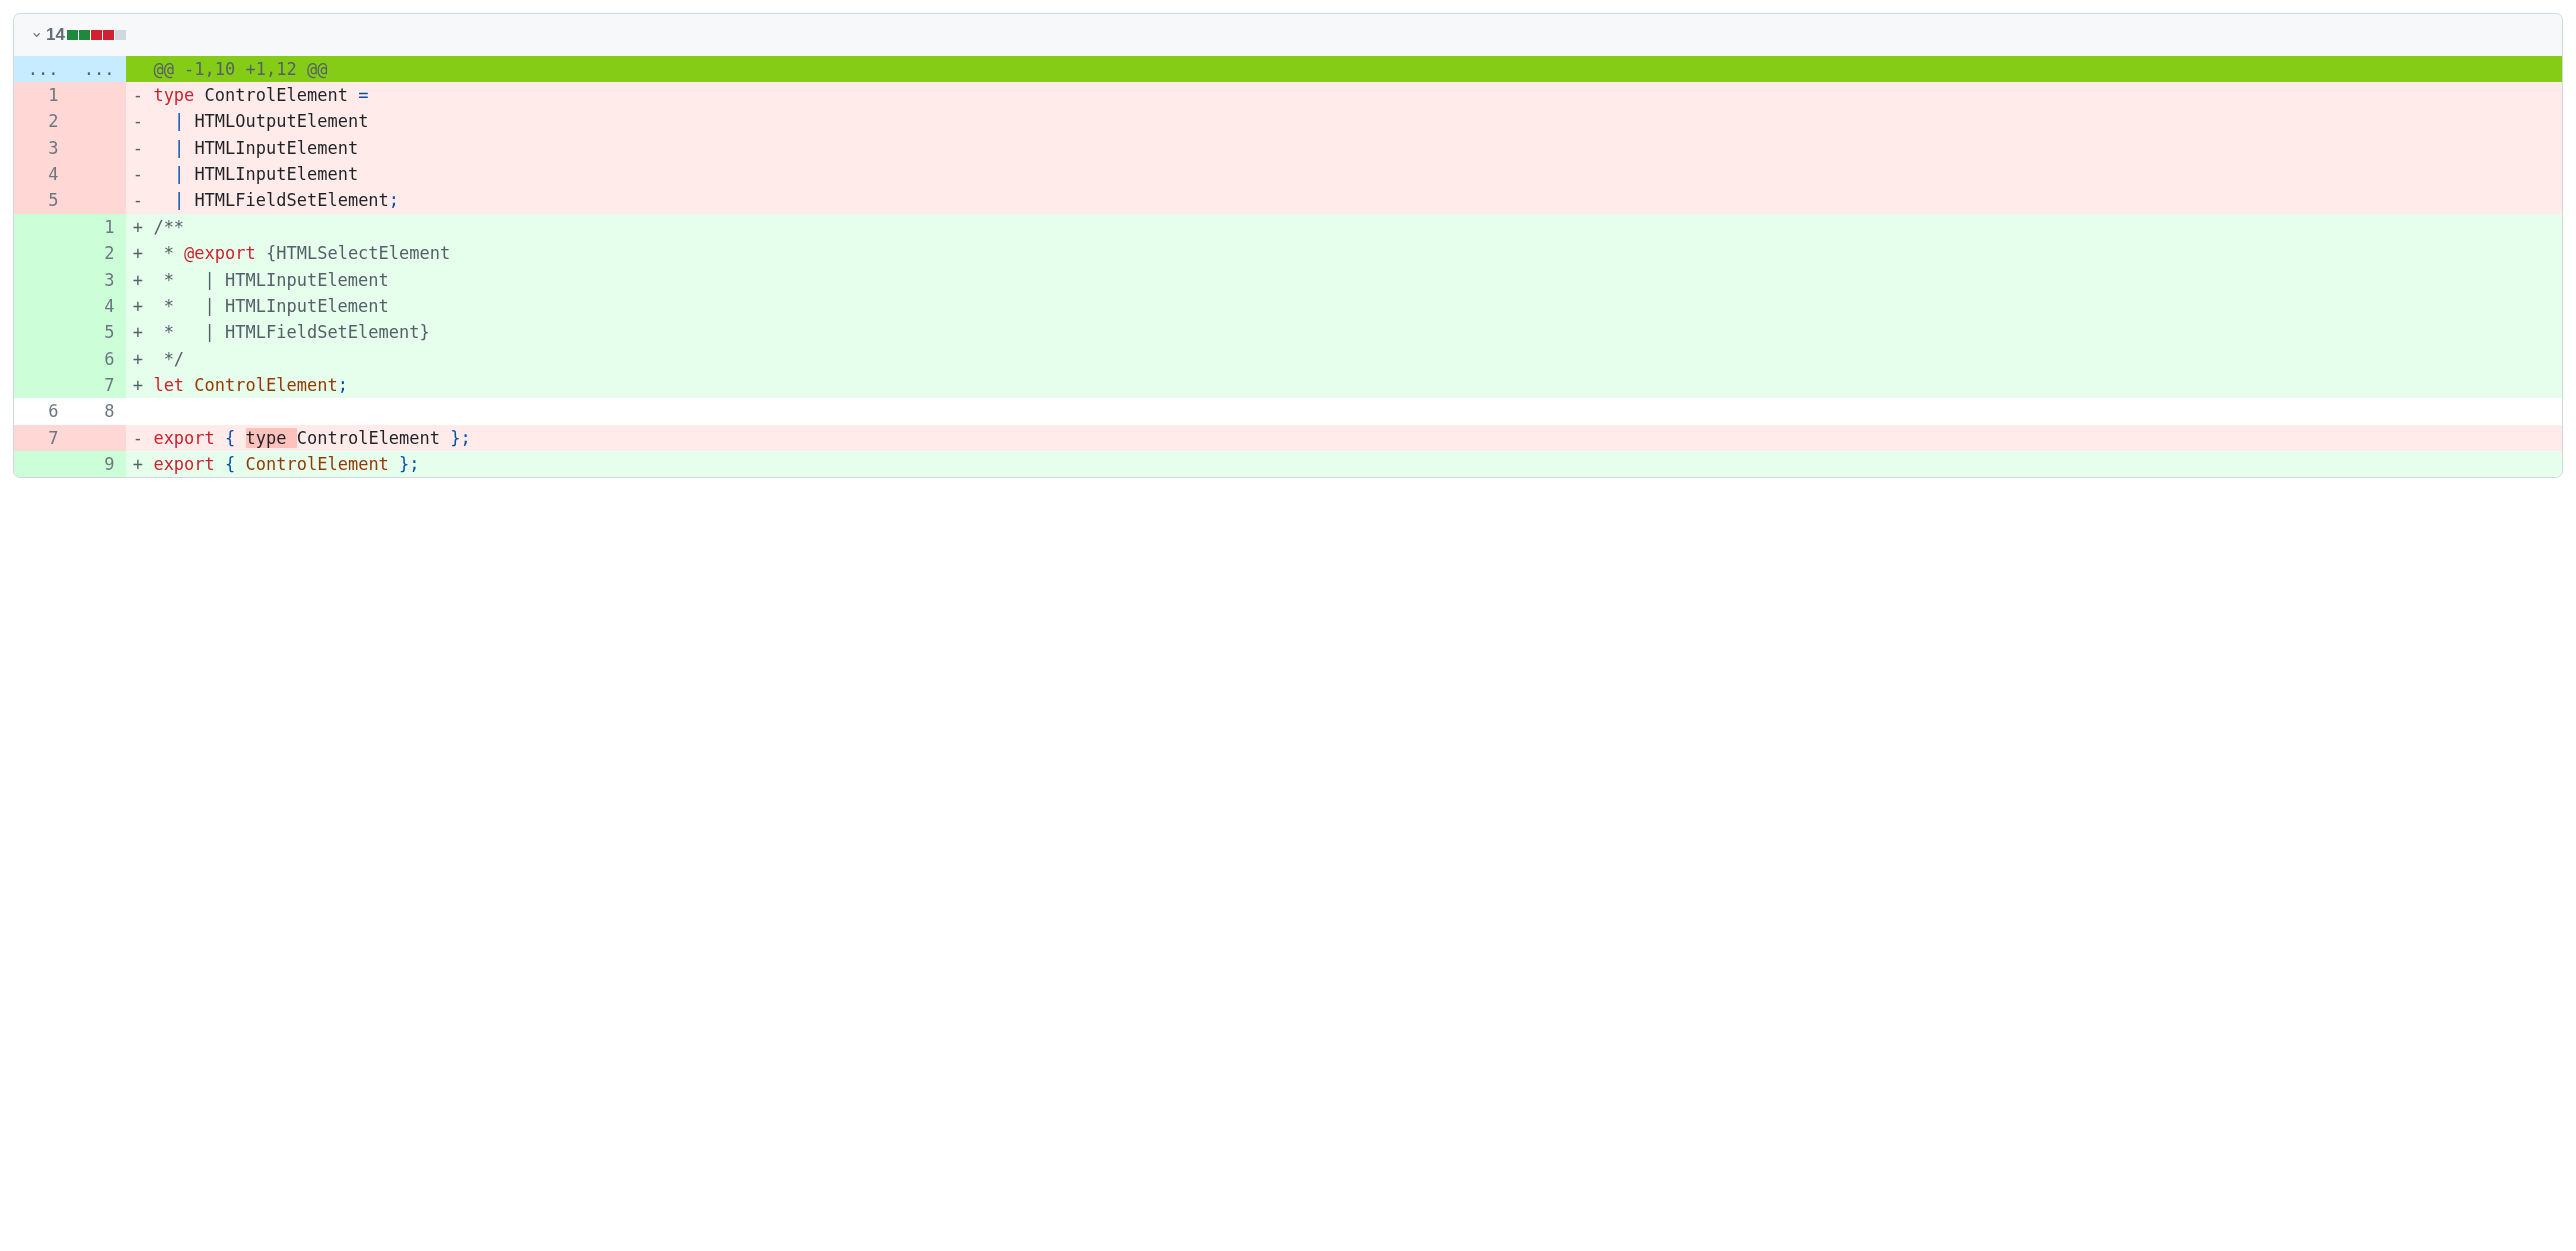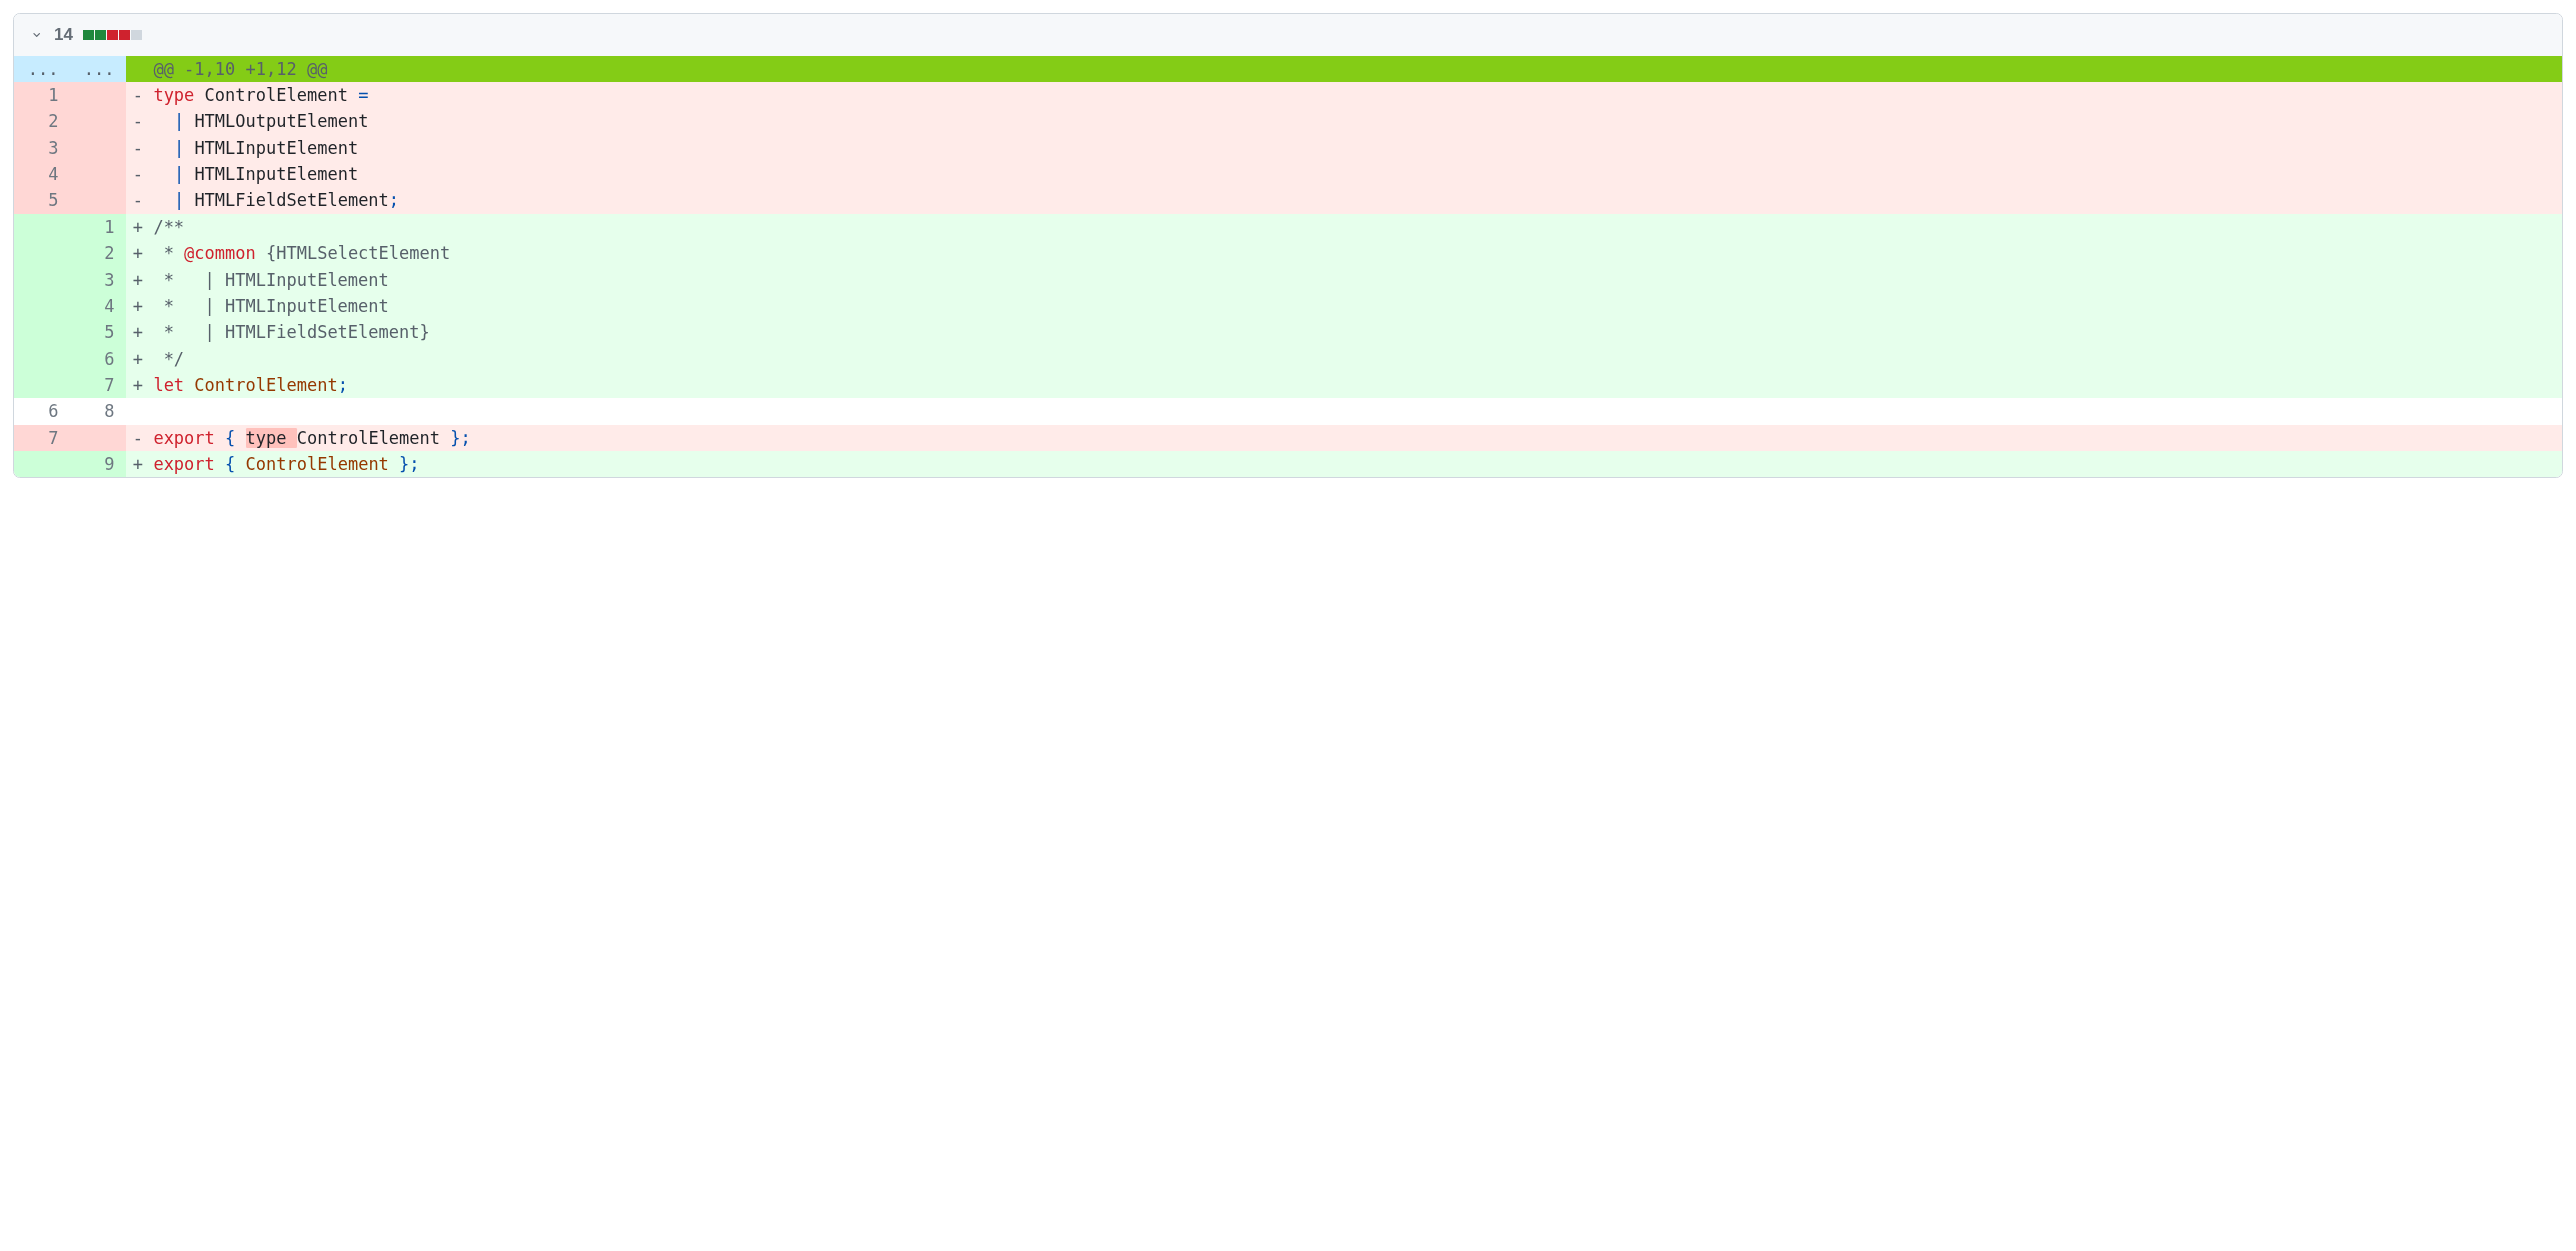--- a/index.html
+++ b/index.html
@@ -11,21 +11,21 @@
   .diff-container {
     border: 0.7px solid #d0d7de;
     border-radius: 6.7px;
     overflow: hidden;
   }
   .diff-header {
     background: #f6f8fa;
     padding: 10.7px 14.8px;
     display: flex;
     align-items: center;
-    gap: 10px;
+    gap: 2px;
     font-family: ui-monospace, SFMono-Regular, "SF Mono", Menlo, Consolas, monospace;
     font-size: 17px;
     color: #1f2328;
   }
   .chevron {
     width: 14.8px;
     height: 14.8px;
     display: inline-flex;
     align-items: center;
     justify-content: center;
@@ -177,21 +177,21 @@
         <tr class="add">
           <td class="num clickable"></td>
           <td class="num clickable">1</td>
           <td class="marker">+</td>
           <td class="code"><span class="tok-com">/**</span></td>
         </tr>
         <tr class="add">
           <td class="num clickable"></td>
           <td class="num clickable">2</td>
           <td class="marker">+</td>
-          <td class="code"><span class="tok-com"> * </span><span class="tok-tag">@common</span><span class="tok-com"> {HTMLSelectElement</span></td>
+          <td class="code"><span class="tok-com"> * </span><span class="tok-tag">@export</span><span class="tok-com"> {HTMLSelectElement</span></td>
         </tr>
         <tr class="add">
           <td class="num clickable"></td>
           <td class="num clickable">3</td>
           <td class="marker">+</td>
           <td class="code"><span class="tok-com"> *   | HTMLInputElement</span></td>
         </tr>
         <tr class="add">
           <td class="num clickable"></td>
           <td class="num clickable">4</td>

